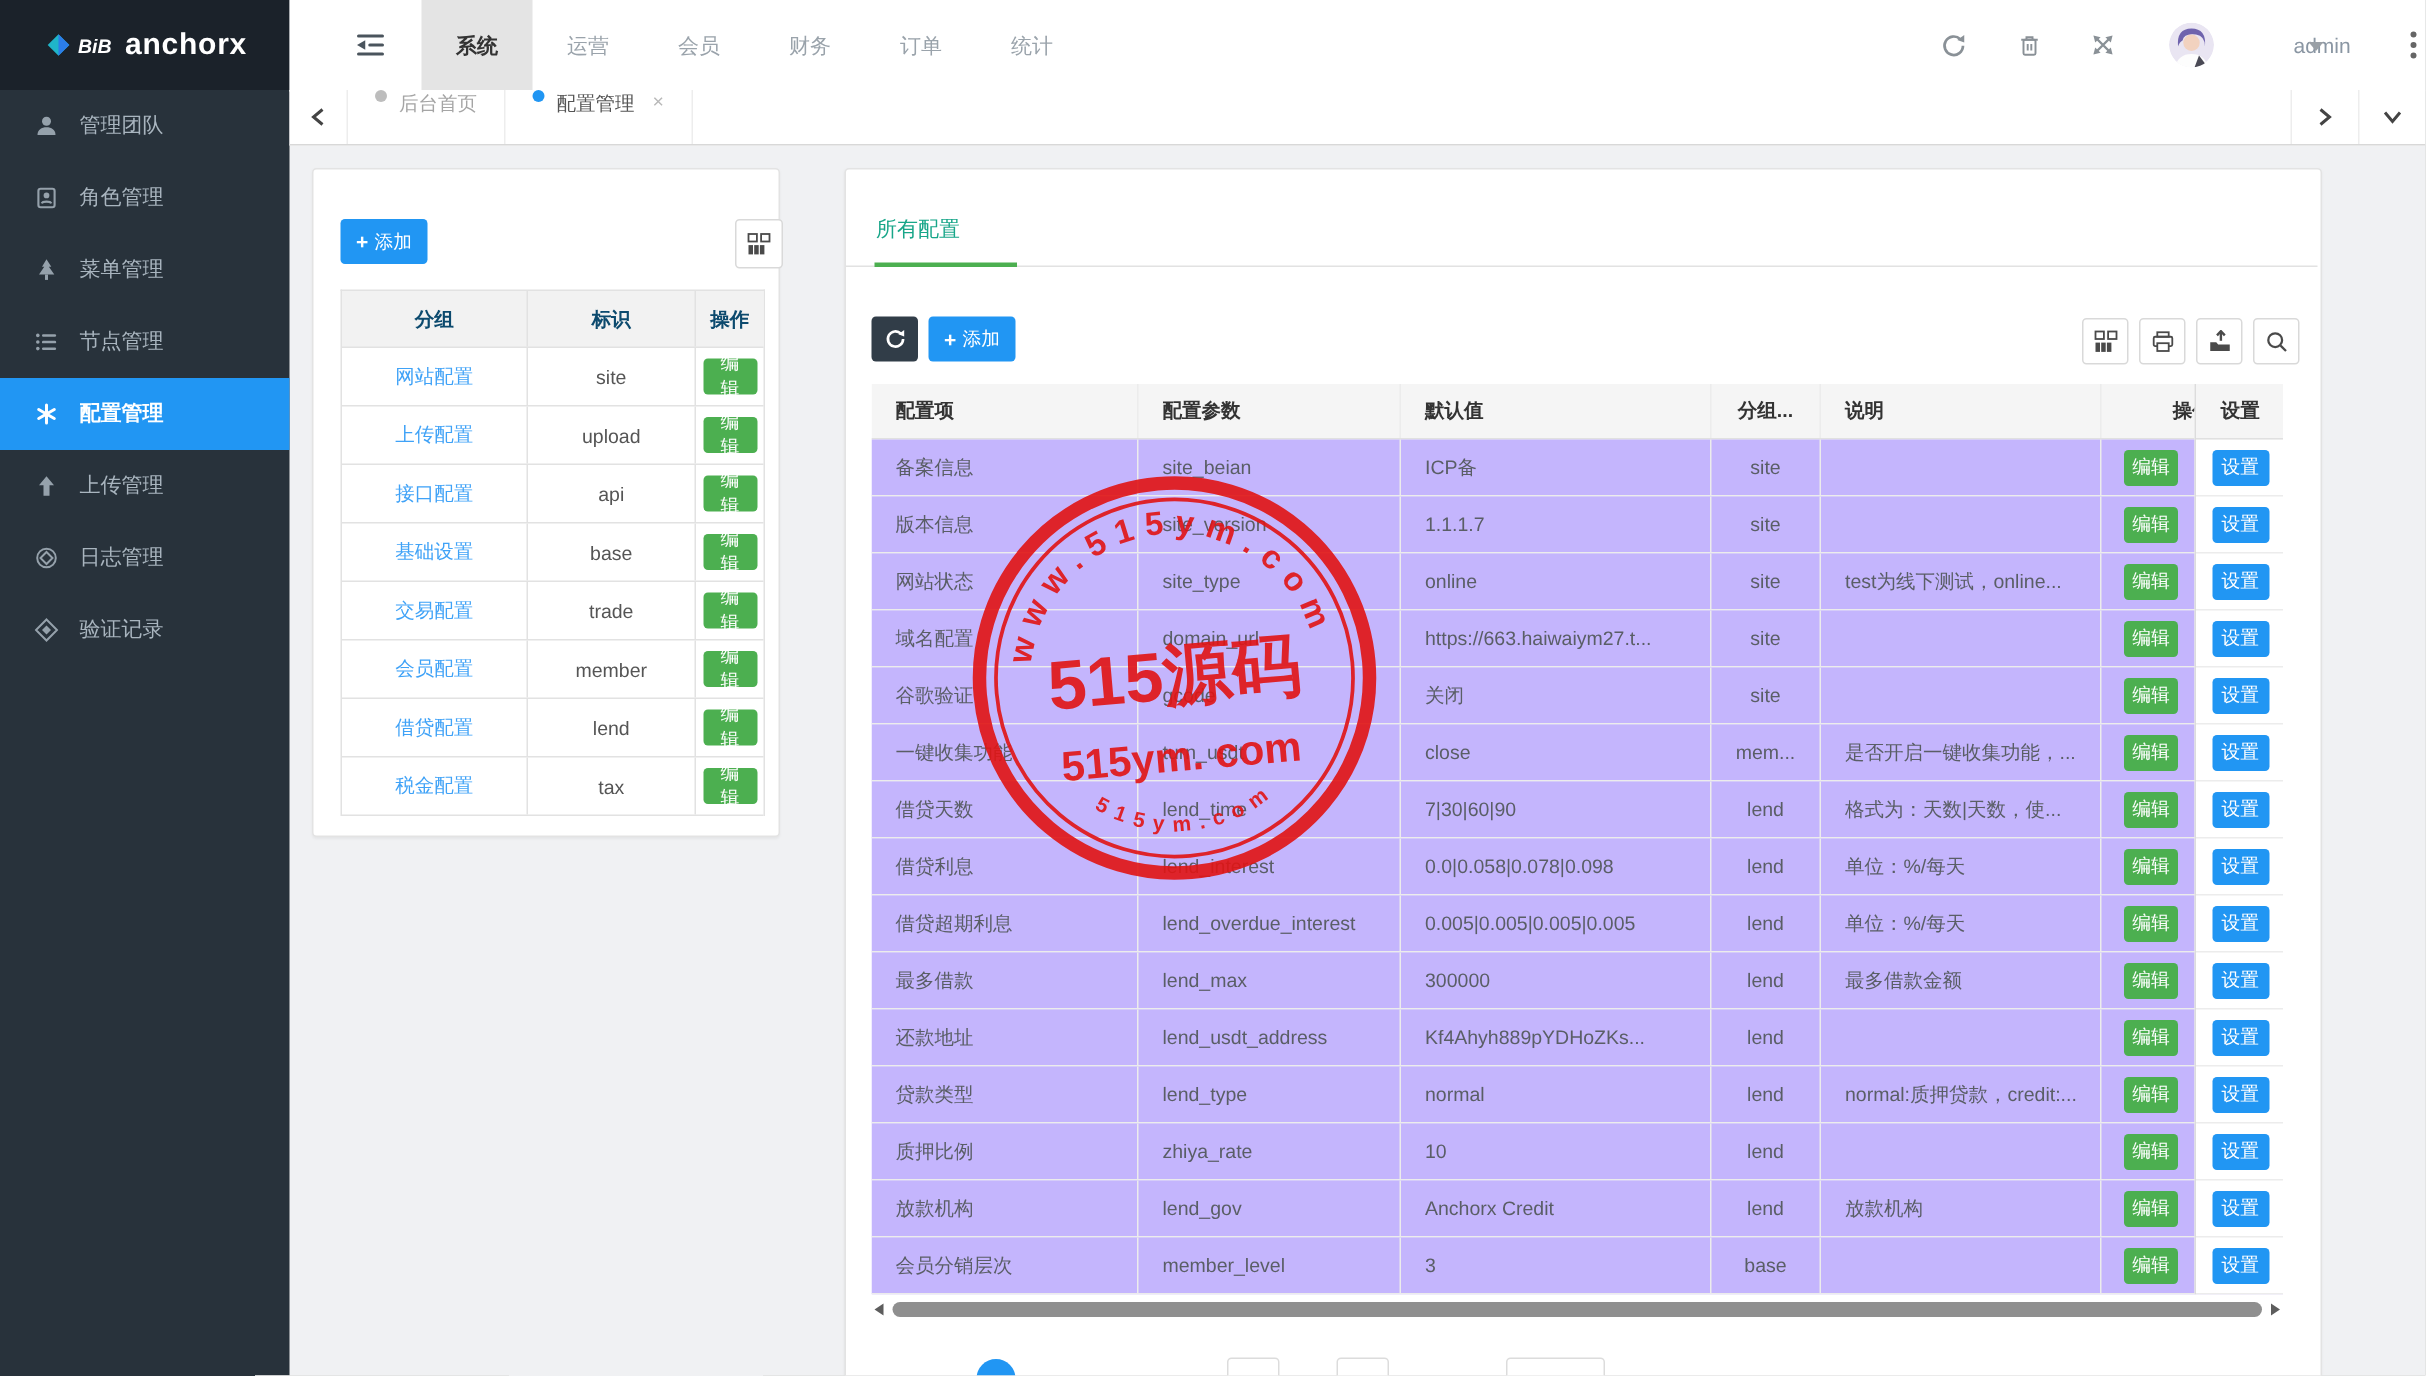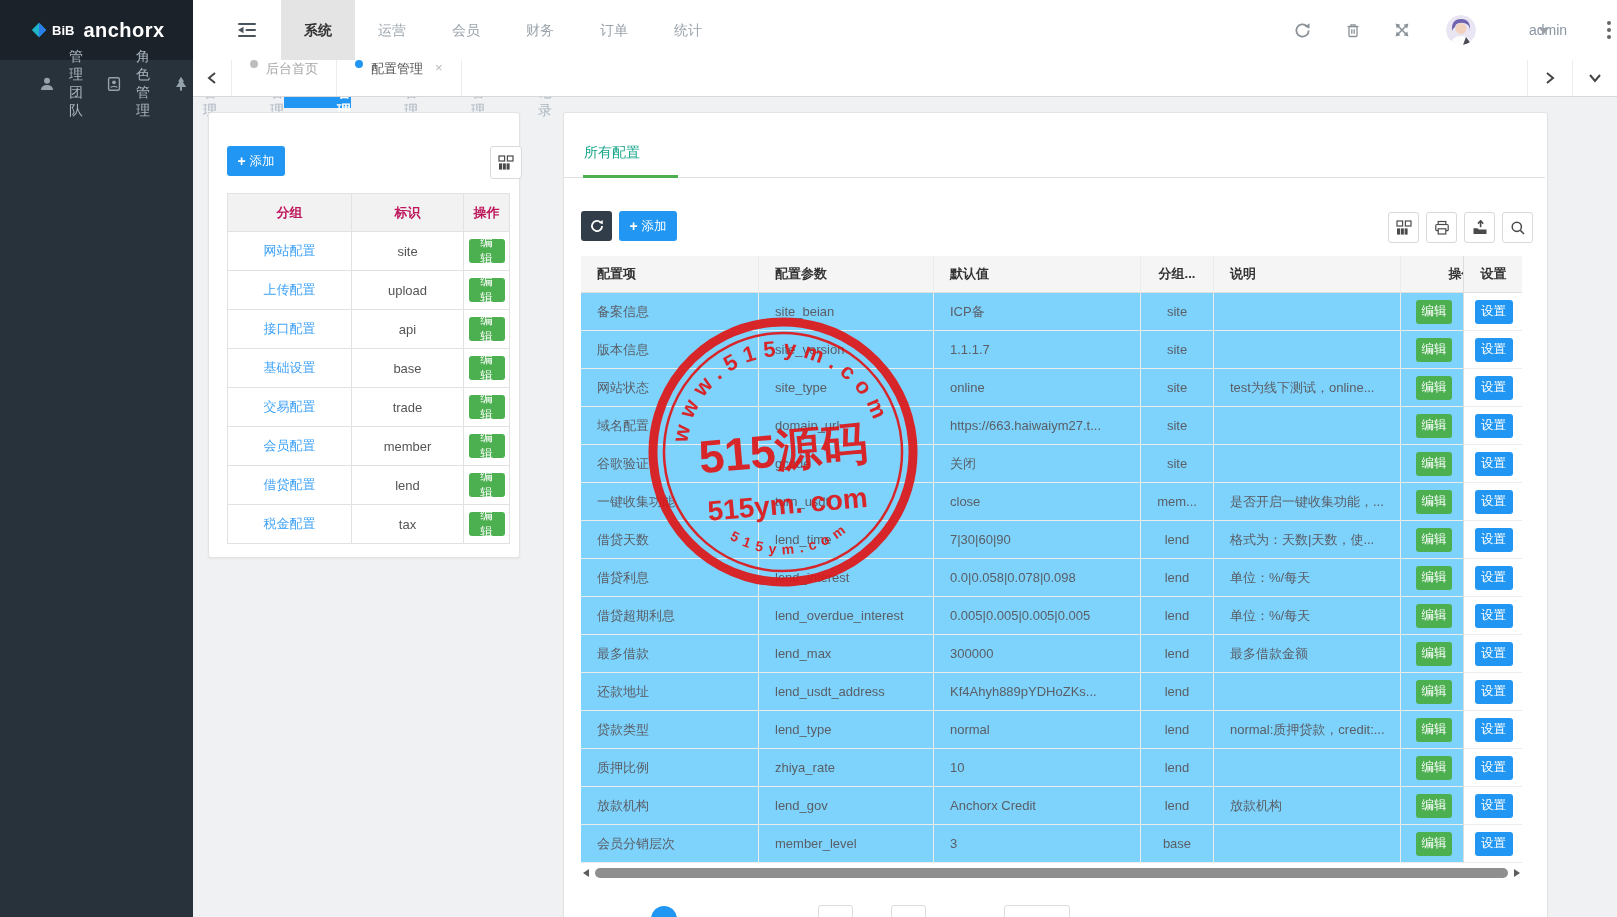--- a/index.html
+++ b/index.html
@@ -3,23 +3,23 @@
 <meta charset="utf-8">
 <style>
   html,body{margin:0;padding:0;background:#d8d8d8;}
   .page{position:relative;width:1617px;height:917px;overflow:hidden;background:#f0f1f3;
         font-family:"Liberation Sans","DejaVu Sans",sans-serif;-webkit-font-smoothing:antialiased;}
 
   
   .sidebar{position:absolute;left:0;top:0;width:193px;height:917px;background:#28323b;}
   .logo{height:60px;background:#1b222a;display:flex;align-items:center;padding-left:31px;}
   .logo-icon{width:16px;height:16px;margin-right:5px;flex:none;}
-  .logo-bib{color:#fff;font-weight:bold;font-size:13px;margin-right:9px;}
+  .logo-bib{color:#fff;font-weight:bold;font-size:13px;margin-right:9px;font-style:italic;}
   .logo-name{color:#fff;font-weight:bold;font-size:20px;letter-spacing:.5px;}
-  .menu{display:flex;flex-direction:row;padding-left:16px;}
+  .menu{display:flex;flex-direction:column;}
   .side-item{height:48px;display:flex;align-items:center;gap:14px;padding-left:23px;
              color:#a9b5bf;font-size:14px;cursor:pointer;}
   .side-item svg{width:16px;height:16px;flex:none;opacity:.85;}
   .side-item.active{background:#2196f3;color:#fff;font-weight:bold;}
   .side-item.active svg{opacity:1;}
 
   
   .header{position:absolute;left:193px;top:0;width:1424px;height:60px;background:#fff;
           border-bottom:1px solid #ececec;text-align:right;}
   .burger{position:absolute;left:45px;top:22px;cursor:pointer;color:#4a545d;}
@@ -68,34 +68,34 @@
   
   .add-left{position:absolute;left:18px;top:33px;width:58px;height:30px;}
   .grid-btn-left{position:absolute;left:281px;top:33px;width:30px;height:31px;}
   .ltable{position:absolute;left:18px;top:80px;width:281px;border:1px solid #e2e2e2;border-bottom:none;}
   .lrow{display:flex;height:38px;border-bottom:1px solid #e2e2e2;}
   .lrow.head{height:37px;background:#f2f2f2;}
   .lcell{display:flex;align-items:center;justify-content:center;font-size:13px;color:#555;
          border-right:1px solid #e2e2e2;box-sizing:border-box;}
   .lcell:last-child{border-right:none;}
   .lc1{width:124px;} .lc2{width:112px;} .lc3{width:43px;flex:1;}
-  .lrow.head .lcell{font-weight:bold;color:#be185d;}
+  .lrow.head .lcell{font-weight:bold;color:#0c4a6e;}
   .glink{color:#3fa2f7;cursor:pointer;}
   .btn-edit{width:36px;height:24px;}
 
   
   .rtab-label{position:absolute;left:20px;top:31px;font-size:14px;color:#18a689;cursor:pointer;}
   .rtab-line{position:absolute;left:0;top:64px;width:981px;border-bottom:1px solid #e2e2e2;}
   .rtab-underline{position:absolute;left:19px;top:62px;width:95px;height:3px;background:#4caf50;}
   .refresh-btn{position:absolute;left:17px;top:98px;width:31px;height:30px;}
   .add-right{position:absolute;left:55px;top:98px;width:58px;height:30px;}
   .tbtn{position:absolute;top:99px;width:29px;height:29px;}
 
   .rtable{position:absolute;left:17px;top:143px;width:941px;height:607px;overflow:hidden;}
-  .rrow{display:flex;height:38px;border-bottom:1px solid #ececec;background:#7dd3fc;box-sizing:border-box;}
+  .rrow{display:flex;height:38px;border-bottom:1px solid #ececec;background:#c4b5fd;box-sizing:border-box;}
   .rrow.head{height:37px;background:#f5f5f5;border-bottom:1px solid #e0e0e0;}
   .rcell{flex:none;display:flex;align-items:center;padding:0 16px;font-size:13px;color:#5a5e66;
          border-right:1px solid #ececec;box-sizing:border-box;overflow:hidden;white-space:nowrap;}
   .rrow.head .rcell{font-weight:bold;color:#333;}
   .rc1{width:178px;} .rc2{width:175px;} .rc3{width:207px;}
   .rc4{width:73px;justify-content:center;padding:0 4px;}
   .rc5{width:187px;} .rc6{width:121px;justify-content:flex-start;padding:0 0 0 15px;border-right:none;}
   .rrow.head .rc6{justify-content:center;padding:0;}
 
   .pinned{position:absolute;left:882px;top:0;width:59px;border-left:1px solid #dcdcdc;background:#fff;}

